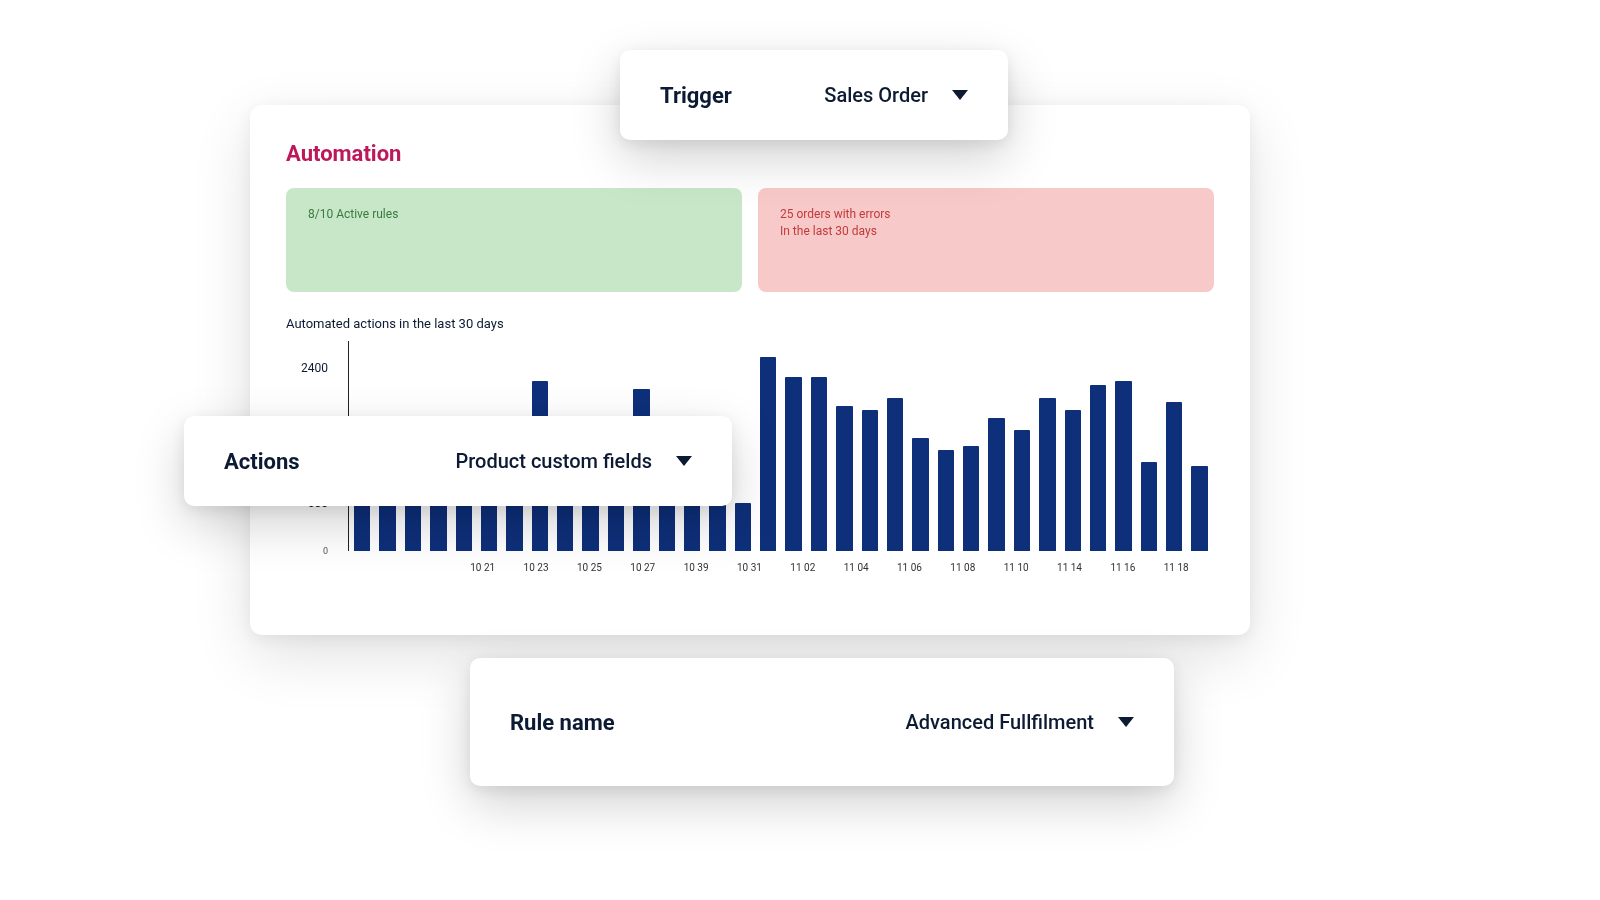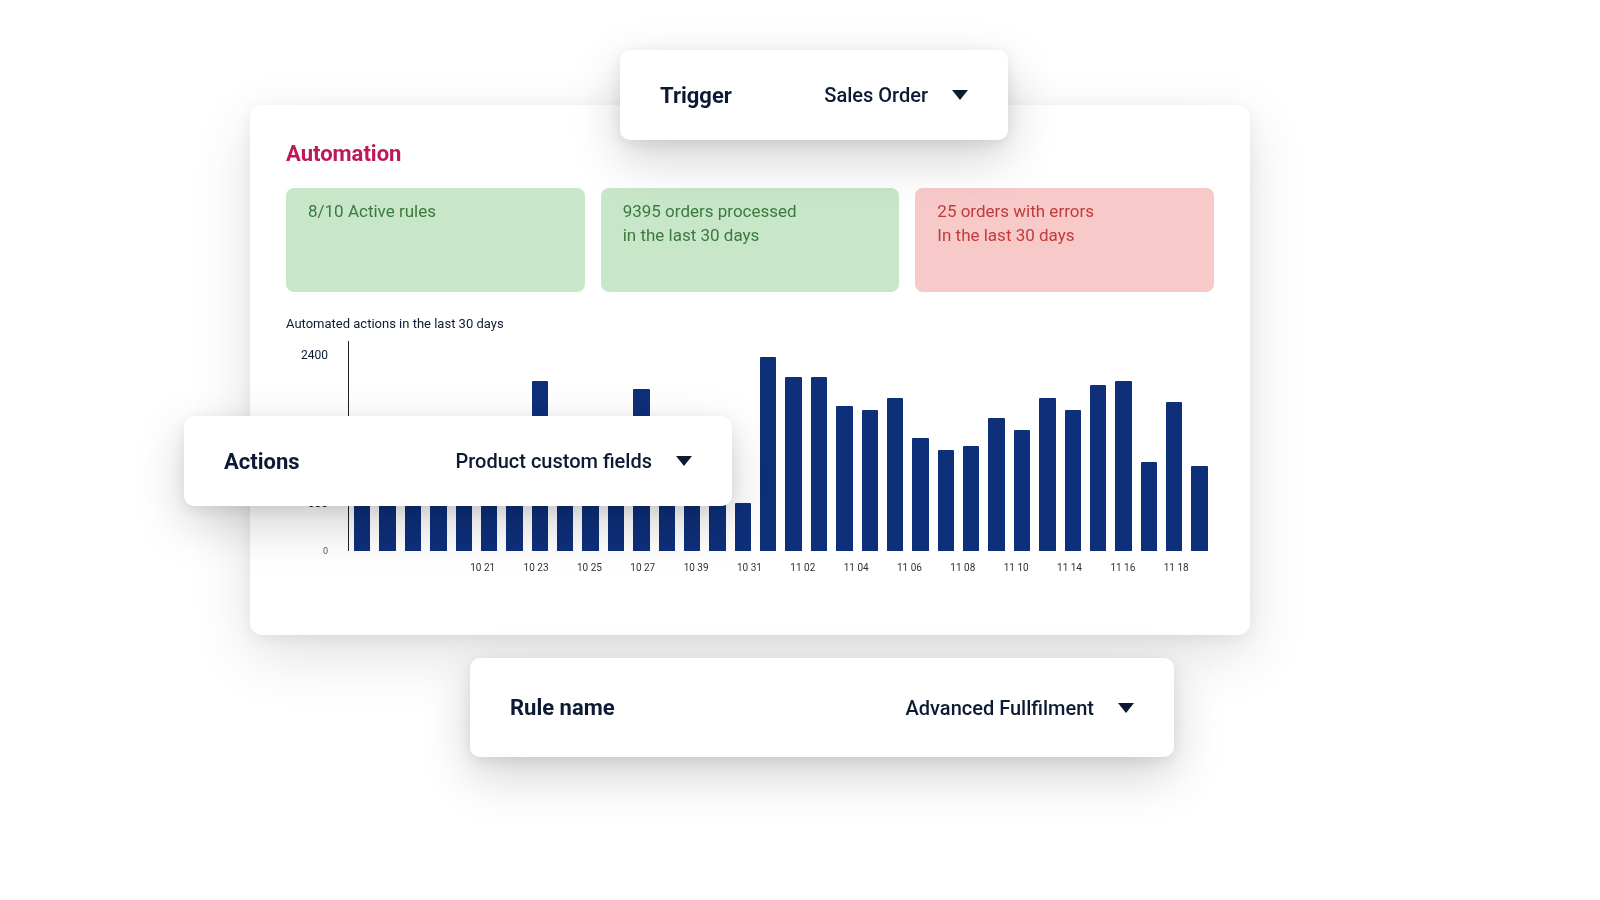--- a/index.html
+++ b/index.html
@@ -29,23 +29,23 @@
     margin-bottom: 22px;
   }
   .stats-row {
     display: flex;
     gap: 16px;
     margin-bottom: 24px;
   }
   .stat-card {
     flex: 1;
     border-radius: 8px;
-    padding: 12px 22px;
+    padding: 18px 22px;
     min-height: 104px;
-    font-size: 17px;
+    font-size: 12px;
     line-height: 1.4;
   }
   .stat-green { background: #c8e7c9; color: #3a7a3f; }
   .stat-red   { background: #f8c9c9; color: #c23b3b; }
   .chart-title {
     font-size: 13px;
     font-weight: 400;
     color: #0c1b33;
     margin-bottom: 10px;
   }
@@ -140,51 +140,47 @@
   }
   .caret {
     width: 0; height: 0;
     border-left: 8px solid transparent;
     border-right: 8px solid transparent;
     border-top: 10px solid #0c1b33;
   }
 
   .trigger-card  { left: 620px; top: 50px;  width: 388px; height: 90px; }
   .actions-card  { left: 184px; top: 416px; width: 548px; height: 90px; }
-  .rule-card     { left: 470px; top: 658px; width: 704px; height: 99px; }
+  .rule-card     { left: 470px; top: 658px; width: 704px; height: 128px; }
 </style>
 </head>
 <body>
 
 <div class="main-card">
   <div class="section-title">Automation</div>
 
   <div class="stats-row">
     <div class="stat-card stat-green">
       <div>8/10 Active rules</div>
       <div></div>
-    </div>
-    <div class="stat-card stat-green">
-      <div>9395 orders processed</div>
-      <div>in the last 30 days</div>
     </div>
     <div class="stat-card stat-red">
       <div>25 orders with errors</div>
       <div>In the last 30 days</div>
     </div>
   </div>
 
   <div class="chart-title">Automated actions in the last 30 days</div>
 
   <div class="chart-wrap">
     <div class="y-axis">
 
     <div class="y-tick-zero" style="top: 210px;">0</div>
         <div class="y-tick" style="top: 161.538px;">600</div>
-        <div class="y-tick" style="top: 14px;">2400</div>
+        <div class="y-tick" style="top: 27px;">2400</div>
       </div>
     <div class="plot">
       <div class="axis-line axis-y"></div>
       <div class="bars">
           <div class="bar" style="height: 56.5385px;"></div>
           <div class="bar" style="height: 56.5385px;"></div>
           <div class="bar" style="height: 56.5385px;"></div>
           <div class="bar" style="height: 56.5385px;"></div>
           <div class="bar" style="height: 56.5385px;"></div>
           <div class="bar" style="height: 56.5385px;"></div>

